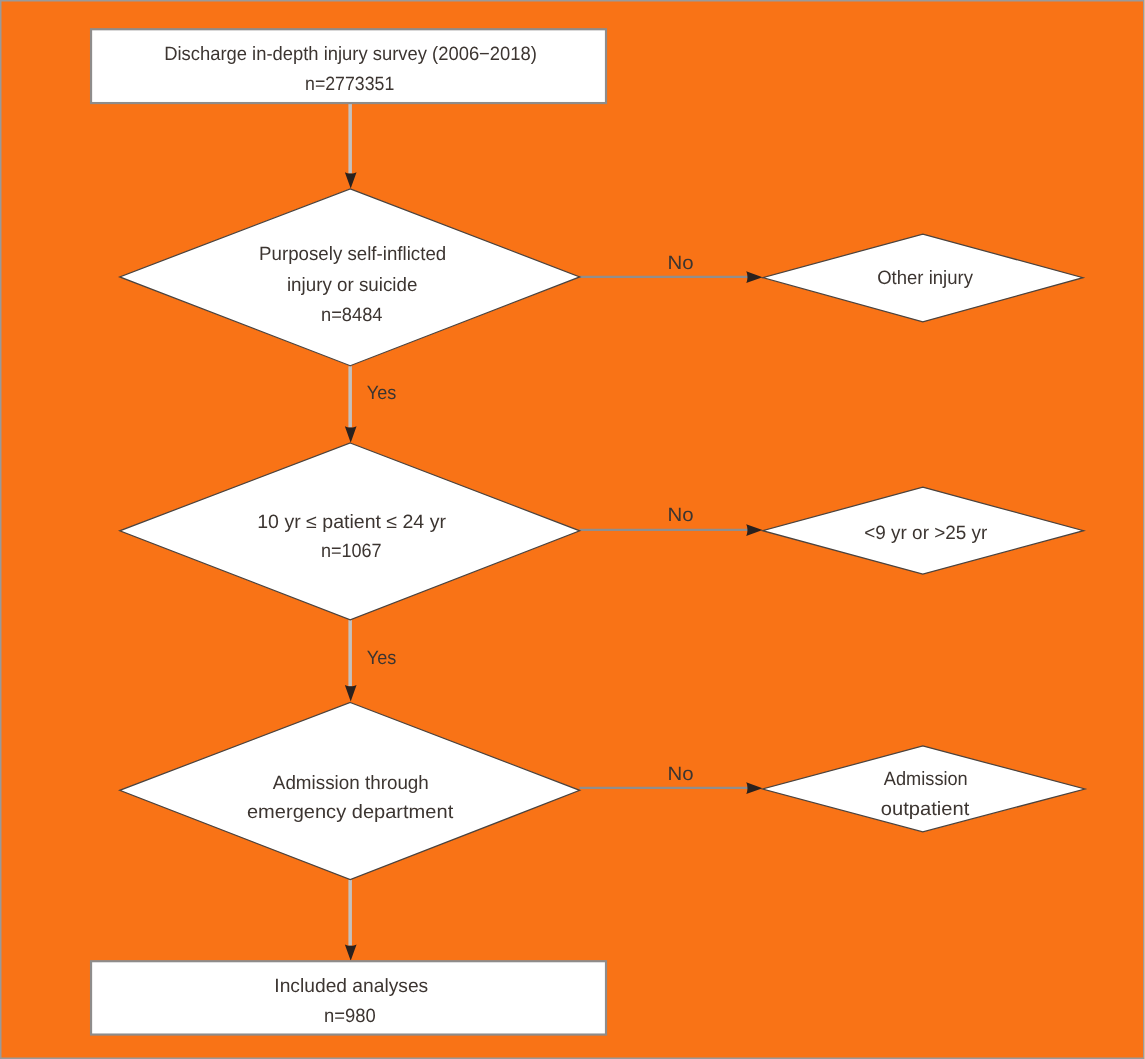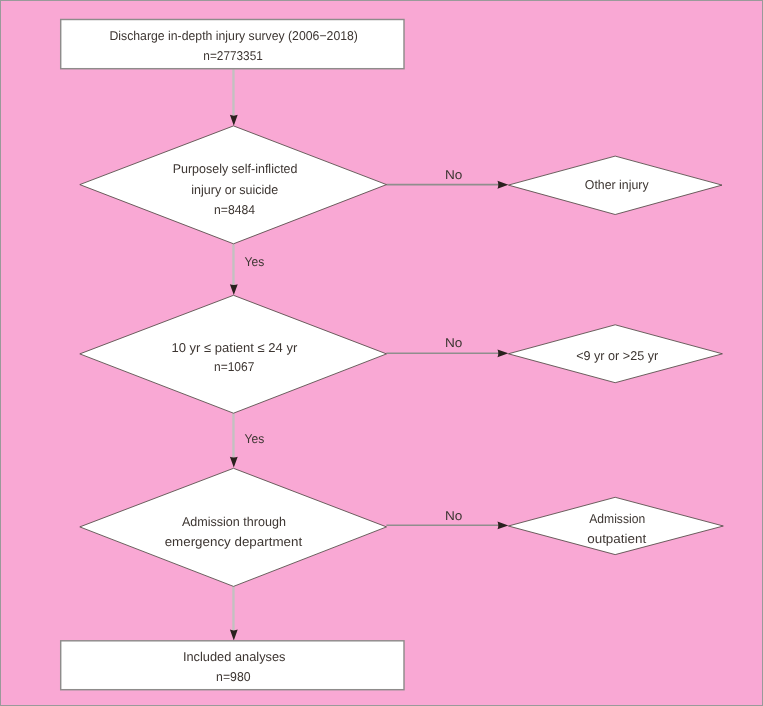--- a/index.html
+++ b/index.html
@@ -1,20 +1,20 @@
 <!DOCTYPE html>
 <html><head>
 <meta charset="utf-8">
 <title>Flowchart</title>
 <style>
   html,body{margin:0;padding:0;background:#ffffff;}
   body{width:763px;height:706px;overflow:hidden;
        font-family:"Liberation Sans", sans-serif;}
   #frame{position:relative;width:763px;height:706px;box-sizing:border-box;
-         border:1px solid #9a9a9a;background:#f9a8d4;}
+         border:1px solid #9a9a9a;background:#f97316;}
   svg{display:block;shape-rendering:geometricPrecision;}
   text{-webkit-font-smoothing:antialiased;text-rendering:geometricPrecision;}
   .dia{fill:#ffffff;stroke:#4b433e;stroke-width:0.82;}
   .box{fill:#ffffff;stroke:#8e8c8b;stroke-width:1.45;}
   .conn{stroke:#c3c1c0;stroke-width:2.35;fill:none;}
   .connh{stroke:#908e8d;stroke-width:1.55;fill:none;}
   .head{fill:#2a211e;stroke:none;}
   .txt{fill:#3c3531;font-size:12.8px;text-anchor:middle;
        font-family:"Liberation Sans", sans-serif;}
   .lbl{fill:#3c3531;font-size:12.8px;text-anchor:middle;

